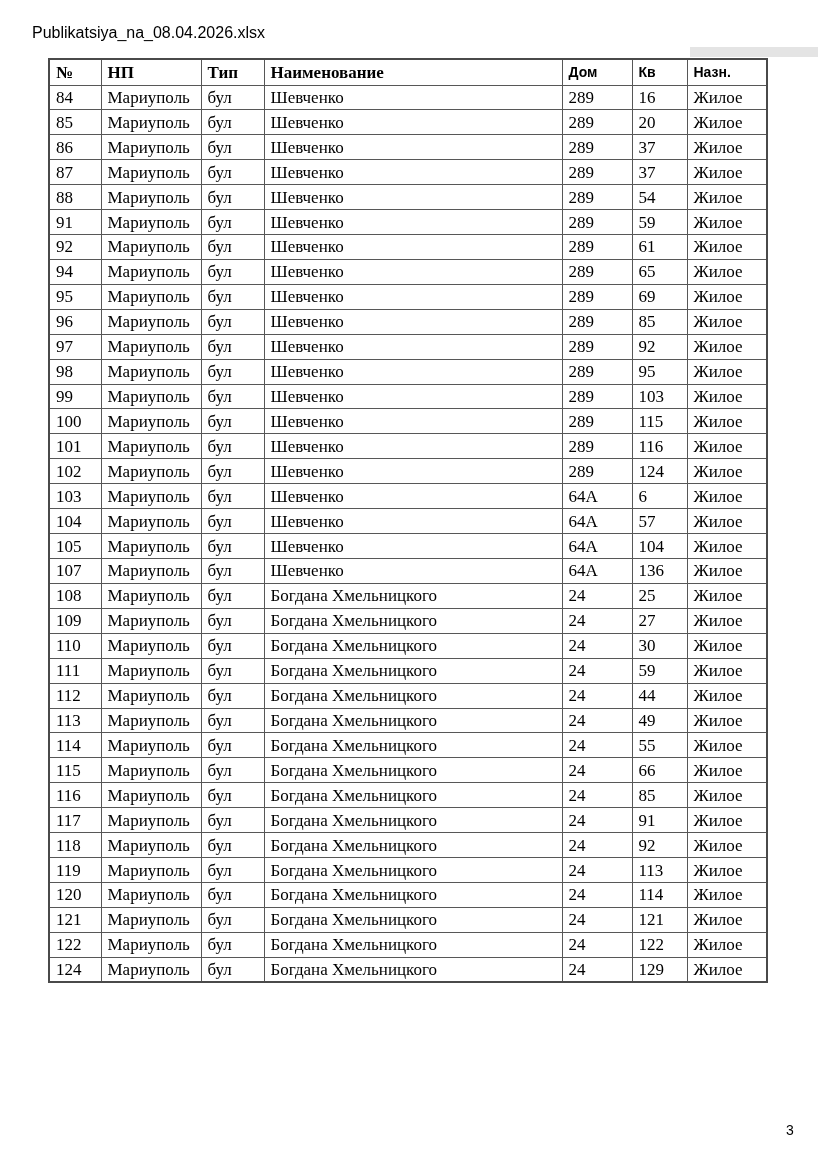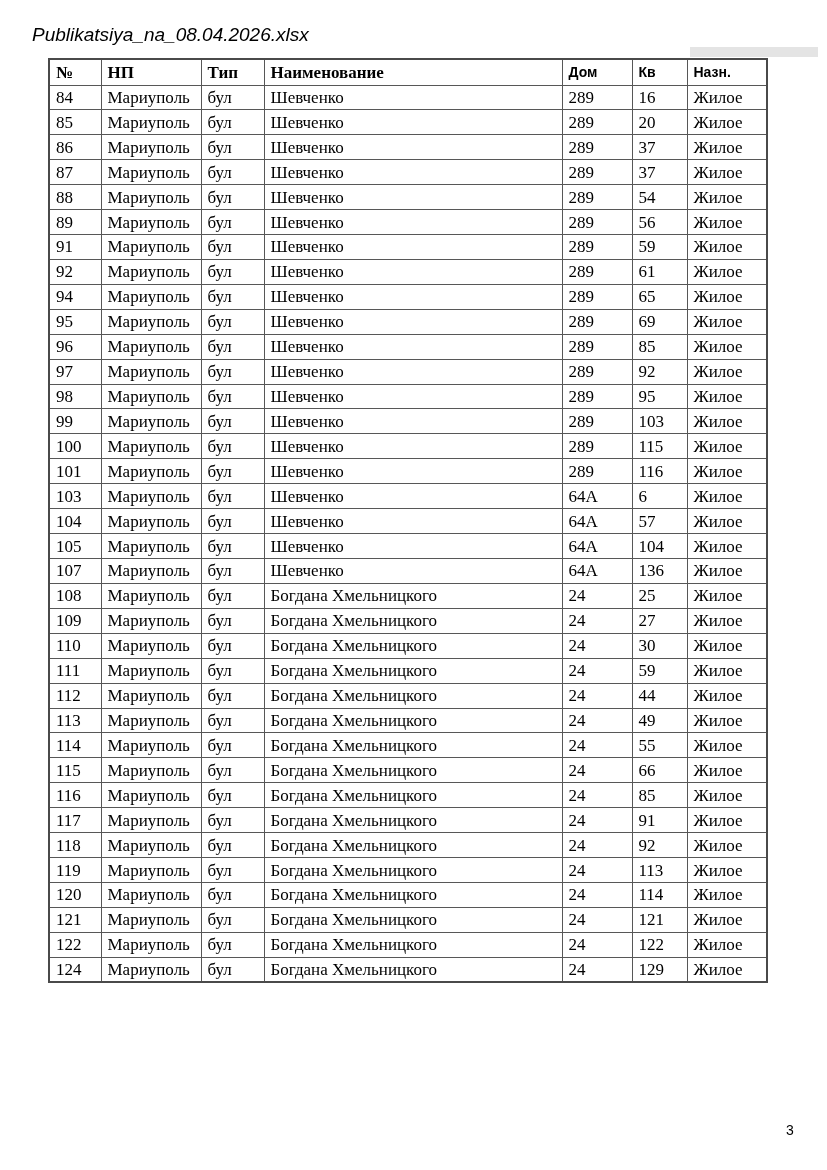--- a/index.html
+++ b/index.html
@@ -13,24 +13,23 @@
     position: relative;
     font-family: "Liberation Serif", serif;
     color: #000000;
     overflow: hidden;
   }
   .doc-title {
     position: absolute;
     left: 32px;
     top: 24px;
     font-family: "Liberation Sans", sans-serif;
-    font-size: 19px;
+    font-size: 16px;
     color: #000000;
     white-space: nowrap;
-    font-style: italic;
   }
   .artifact-strip {
     position: absolute;
     left: 690px;
     top: 47px;
     width: 128px;
     height: 10px;
     background: #e4e4e4;
   }
   table.pub-table {
@@ -148,29 +147,20 @@
       <tr>
         <td>88</td>
         <td>Мариуполь</td>
         <td>бул</td>
         <td>Шевченко</td>
         <td>289</td>
         <td>54</td>
         <td>Жилое</td>
       </tr>
       <tr>
-        <td>89</td>
-        <td>Мариуполь</td>
-        <td>бул</td>
-        <td>Шевченко</td>
-        <td>289</td>
-        <td>56</td>
-        <td>Жилое</td>
-      </tr>
-      <tr>
         <td>91</td>
         <td>Мариуполь</td>
         <td>бул</td>
         <td>Шевченко</td>
         <td>289</td>
         <td>59</td>
         <td>Жилое</td>
       </tr>
       <tr>
         <td>92</td>
@@ -244,20 +234,29 @@
         <td>115</td>
         <td>Жилое</td>
       </tr>
       <tr>
         <td>101</td>
         <td>Мариуполь</td>
         <td>бул</td>
         <td>Шевченко</td>
         <td>289</td>
         <td>116</td>
+        <td>Жилое</td>
+      </tr>
+      <tr>
+        <td>102</td>
+        <td>Мариуполь</td>
+        <td>бул</td>
+        <td>Шевченко</td>
+        <td>289</td>
+        <td>124</td>
         <td>Жилое</td>
       </tr>
       <tr>
         <td>103</td>
         <td>Мариуполь</td>
         <td>бул</td>
         <td>Шевченко</td>
         <td>64А</td>
         <td>6</td>
         <td>Жилое</td>

